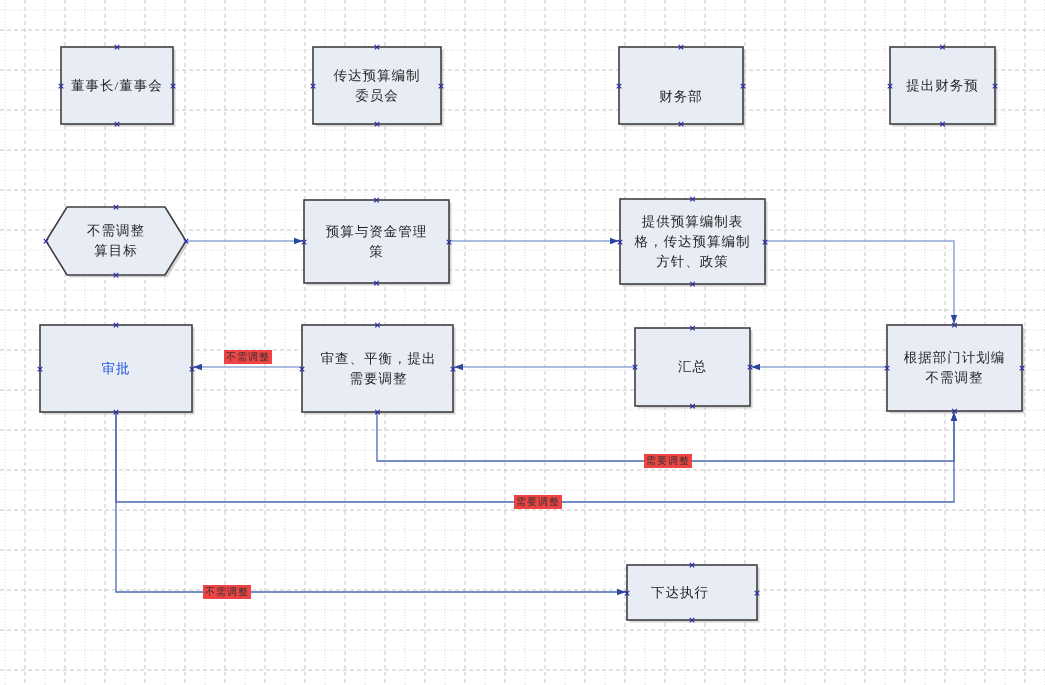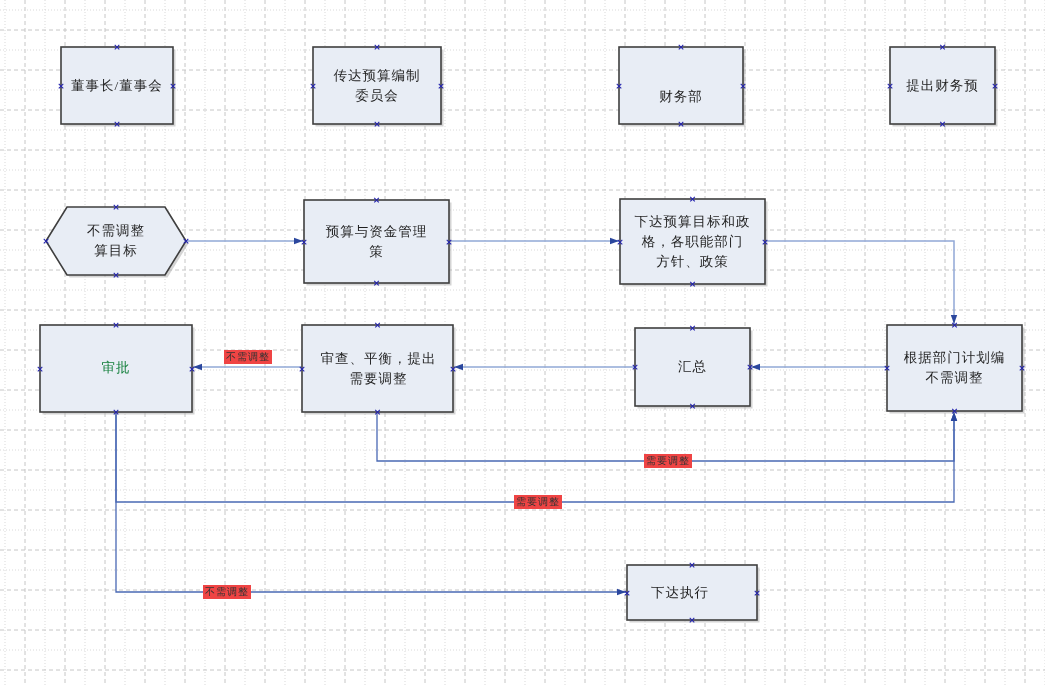--- a/index.html
+++ b/index.html
@@ -208,22 +208,22 @@
       <span class="cp-marker" style="left: 186px; top: 241px; color: rgb(36, 36, 174);">×</span>
       <div class="node-label" style="left: 304px; top: 200px; width: 145px; height: 83px; color: rgb(31, 31, 31);">
         <span>预算与资金管理</span>
         <span>策</span>
       </div>
       <span class="cp-marker" style="left: 376.5px; top: 200px; color: rgb(36, 36, 174);">×</span>
       <span class="cp-marker" style="left: 376.5px; top: 283px; color: rgb(36, 36, 174);">×</span>
       <span class="cp-marker" style="left: 304px; top: 241.5px; color: rgb(36, 36, 174);">×</span>
       <span class="cp-marker" style="left: 449px; top: 241.5px; color: rgb(36, 36, 174);">×</span>
       <div class="node-label" style="left: 620px; top: 199px; width: 145px; height: 85px; color: rgb(31, 31, 31);">
-        <span>下达预算目标和政</span>
-        <span>格，各职能部门</span>
+        <span>提供预算编制表</span>
+        <span>格，传达预算编制</span>
         <span>方针、政策</span>
       </div>
       <span class="cp-marker" style="left: 692.5px; top: 199px; color: rgb(36, 36, 174);">×</span>
       <span class="cp-marker" style="left: 692.5px; top: 284px; color: rgb(36, 36, 174);">×</span>
       <span class="cp-marker" style="left: 620px; top: 241.5px; color: rgb(36, 36, 174);">×</span>
       <span class="cp-marker" style="left: 765px; top: 241.5px; color: rgb(36, 36, 174);">×</span>
       <div class="node-label" style="left: 887px; top: 325px; width: 135px; height: 86px; color: rgb(31, 31, 31);">
         <span>根据部门计划编</span>
         <span>不需调整</span>
       </div>
@@ -239,21 +239,21 @@
       <span class="cp-marker" style="left: 635px; top: 367px; color: rgb(36, 36, 174);">×</span>
       <span class="cp-marker" style="left: 750px; top: 367px; color: rgb(36, 36, 174);">×</span>
       <div class="node-label" style="left: 302px; top: 325px; width: 153px; height: 87px; color: rgb(31, 31, 31); text-align: right;">
         <span>审查、平衡，提出</span>
         <span>需要调整</span>
       </div>
       <span class="cp-marker" style="left: 377.5px; top: 325px; color: rgb(36, 36, 174);">×</span>
       <span class="cp-marker" style="left: 377.5px; top: 412px; color: rgb(36, 36, 174);">×</span>
       <span class="cp-marker" style="left: 302px; top: 368.5px; color: rgb(36, 36, 174);">×</span>
       <span class="cp-marker" style="left: 453px; top: 368.5px; color: rgb(36, 36, 174);">×</span>
-      <div class="node-label" style="left: 40px; top: 325px; width: 152px; height: 87px; color: #15803d; font-family: Liberation Mono, monospace;">
+      <div class="node-label" style="left: 40px; top: 325px; width: 152px; height: 87px; color: #1d4ed8;">
         <span>审批</span>
       </div>
       <span class="cp-marker" style="left: 116px; top: 325px; color: rgb(36, 36, 174);">×</span>
       <span class="cp-marker" style="left: 116px; top: 412px; color: rgb(36, 36, 174);">×</span>
       <span class="cp-marker" style="left: 40px; top: 368.5px; color: rgb(36, 36, 174);">×</span>
       <span class="cp-marker" style="left: 192px; top: 368.5px; color: rgb(36, 36, 174);">×</span>
       <div class="node-label" style="left: 627px; top: 565px; width: 106px; height: 55px; color: rgb(31, 31, 31); align-items: center;">
         <span>下达执行</span>
       </div>
       <span class="cp-marker" style="left: 692px; top: 565px; color: rgb(36, 36, 174);">×</span>

